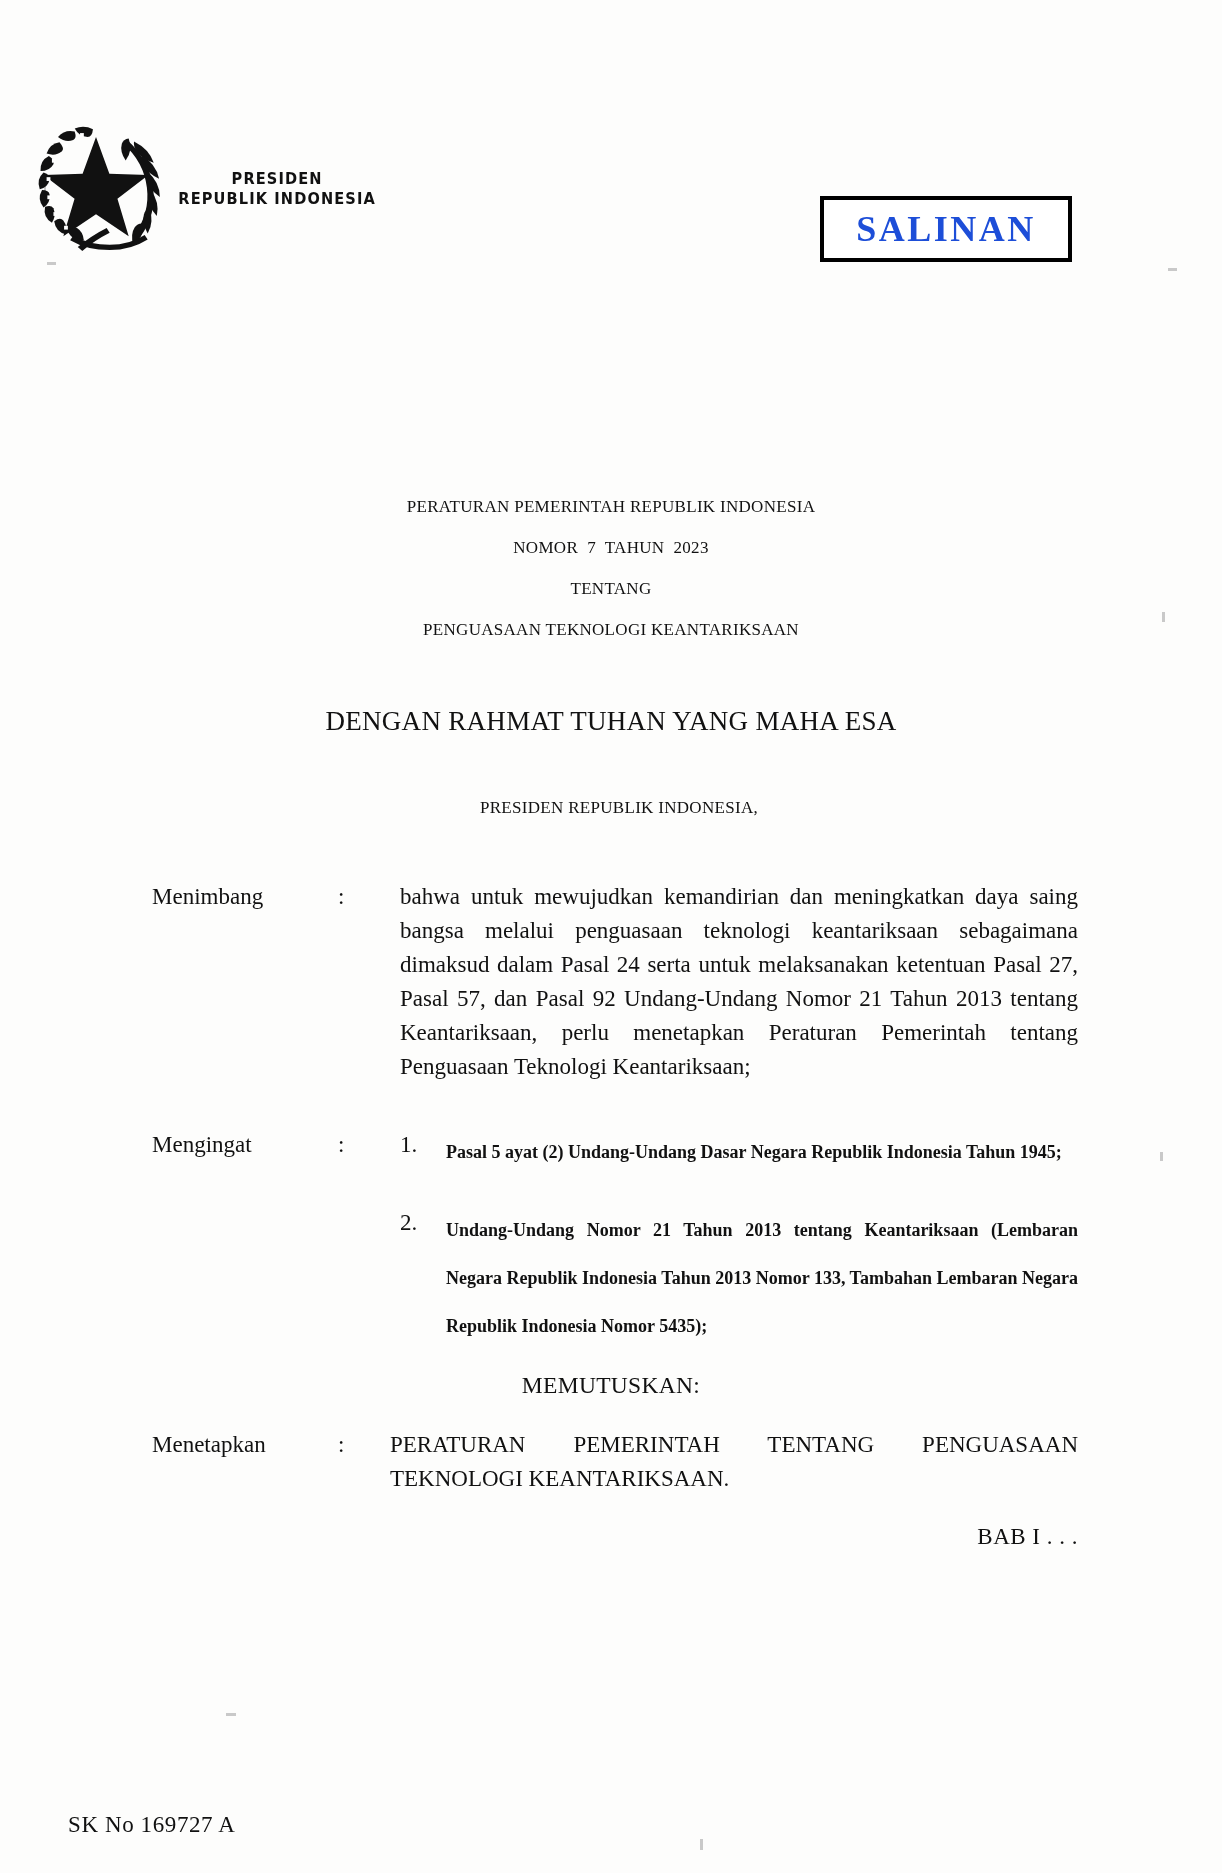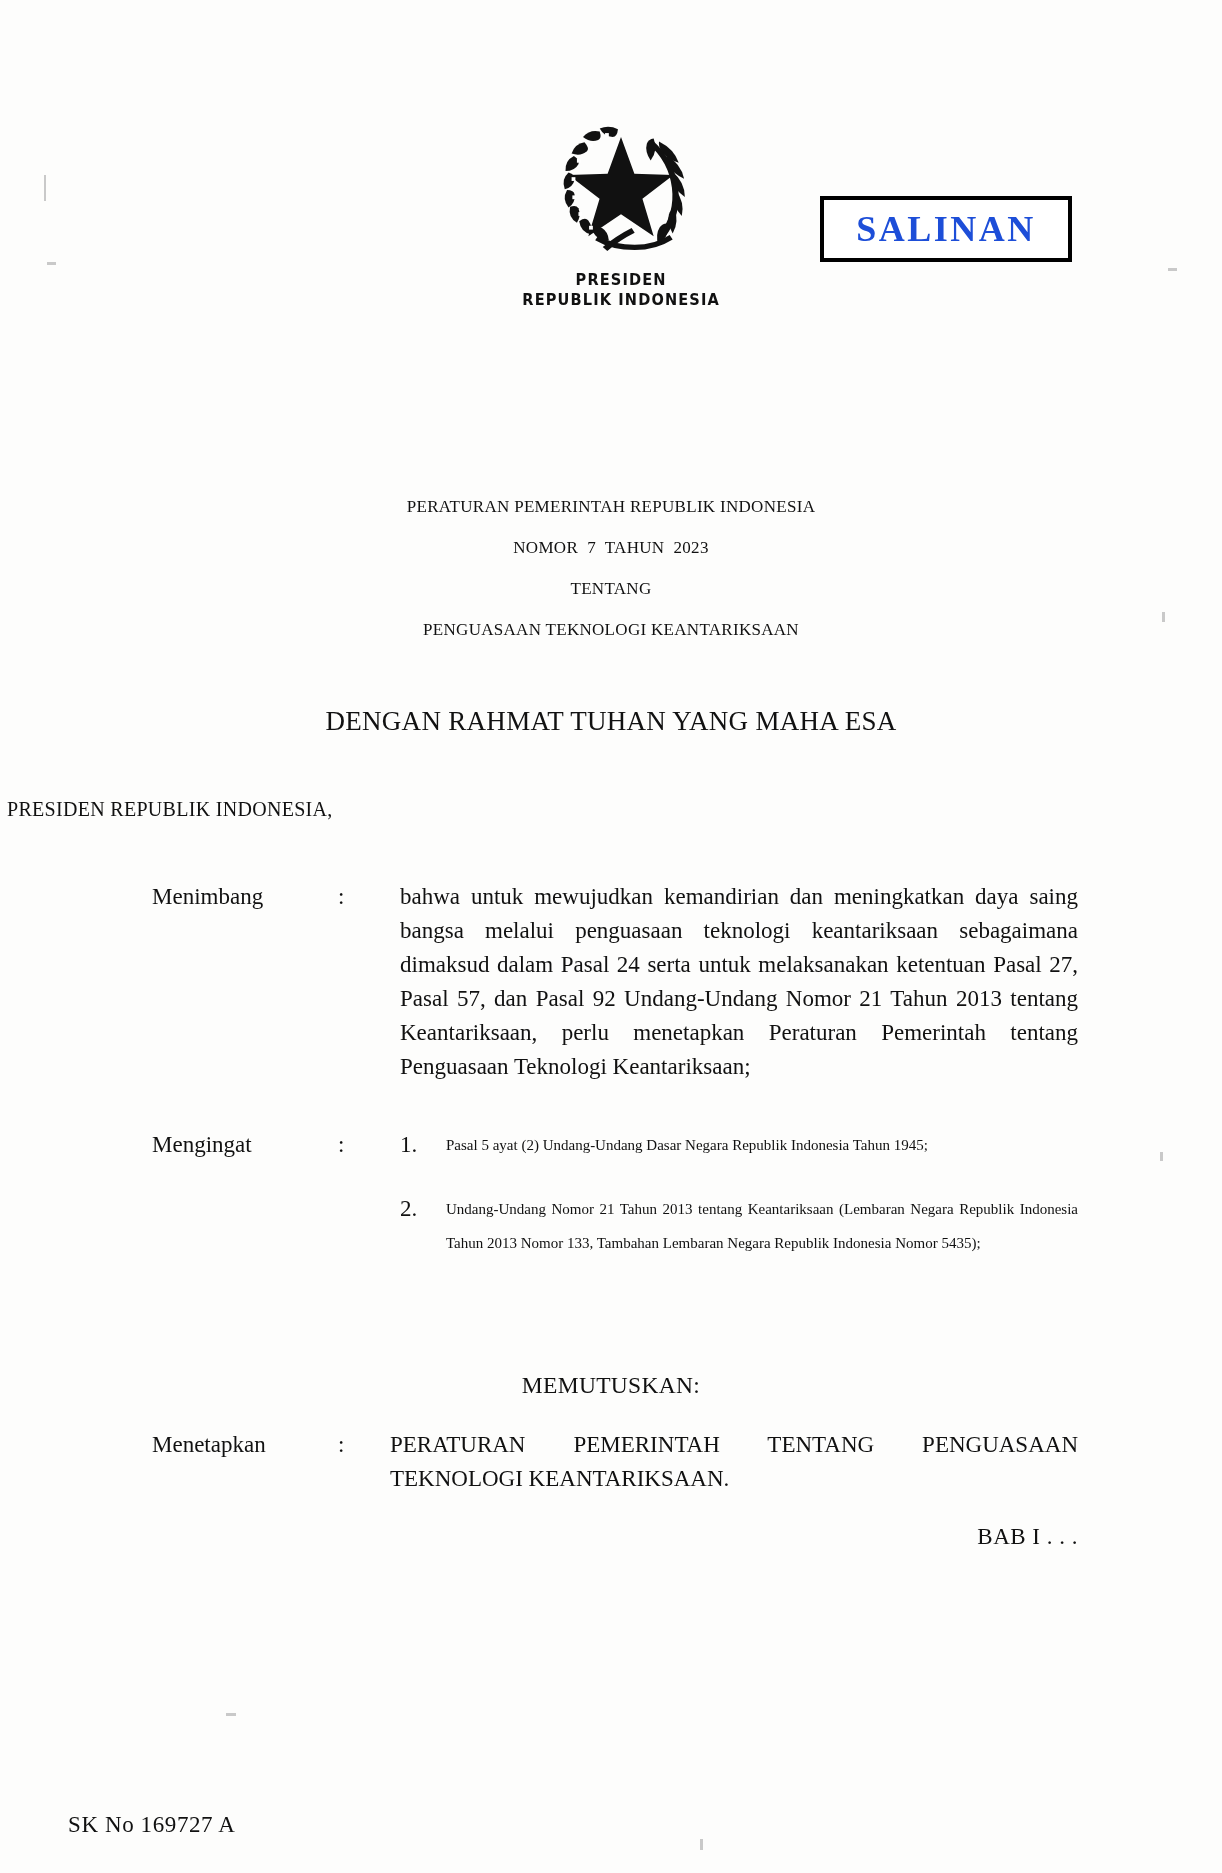--- a/index.html
+++ b/index.html
@@ -35,21 +35,20 @@
   .art-6 { left: 700px;  top: 1839px; width: 3px;  height: 11px; }
   .art-7 { left: 1160px; top: 1152px; width: 3px;  height: 9px; }
 
   
   .emblem-wrap {
     position: absolute;
     left: 0;
     right: 0;
     top: 108px;
     display: flex;
-    flex-direction: column;
     align-items: center;
     margin-left: 20px;
   }
   .emblem {
     width: 152px;
     height: 152px;
     display: block;
   }
   .emblem-caption {
     margin-top: 10px;
@@ -102,24 +101,25 @@
     position: absolute;
     left: 0;
     right: 0;
     top: 706px;
     text-align: center;
     font-size: 27px;
     letter-spacing: 0.3px;
   }
   .presiden-ri {
     position: absolute;
-    left: 7px;
+    left: 16px;
     right: 0;
     top: 798px;
-    font-size: 20px;
+    text-align: center;
+    font-size: 17px;
     letter-spacing: 0.3px;
   }
 
   
   .clauses {
     position: absolute;
     left: 152px;
     top: 880px;
     width: 926px;
   }
@@ -156,24 +156,25 @@
     align-items: flex-start;
   }
   .num-marker {
     width: 46px;
     flex: 0 0 46px;
     font-size: 23px;
     line-height: 34px;
   }
   .num-text {
     flex: 1 1 auto;
-    font-size: 15px;
-    line-height: 34px;
+    font-size: 18px;
+    line-height: 48px;
     text-align: justify;
     text-justify: inter-word;
+    font-weight: bold;
   }
   .num-text > p { margin: 0; }
   .num-text > p:last-child { text-align-last: left; }
 
   .gap-mengingat { height: 44px; }
   .gap-item { height: 30px; }
 
   .memutuskan {
     position: absolute;
     left: 0;

